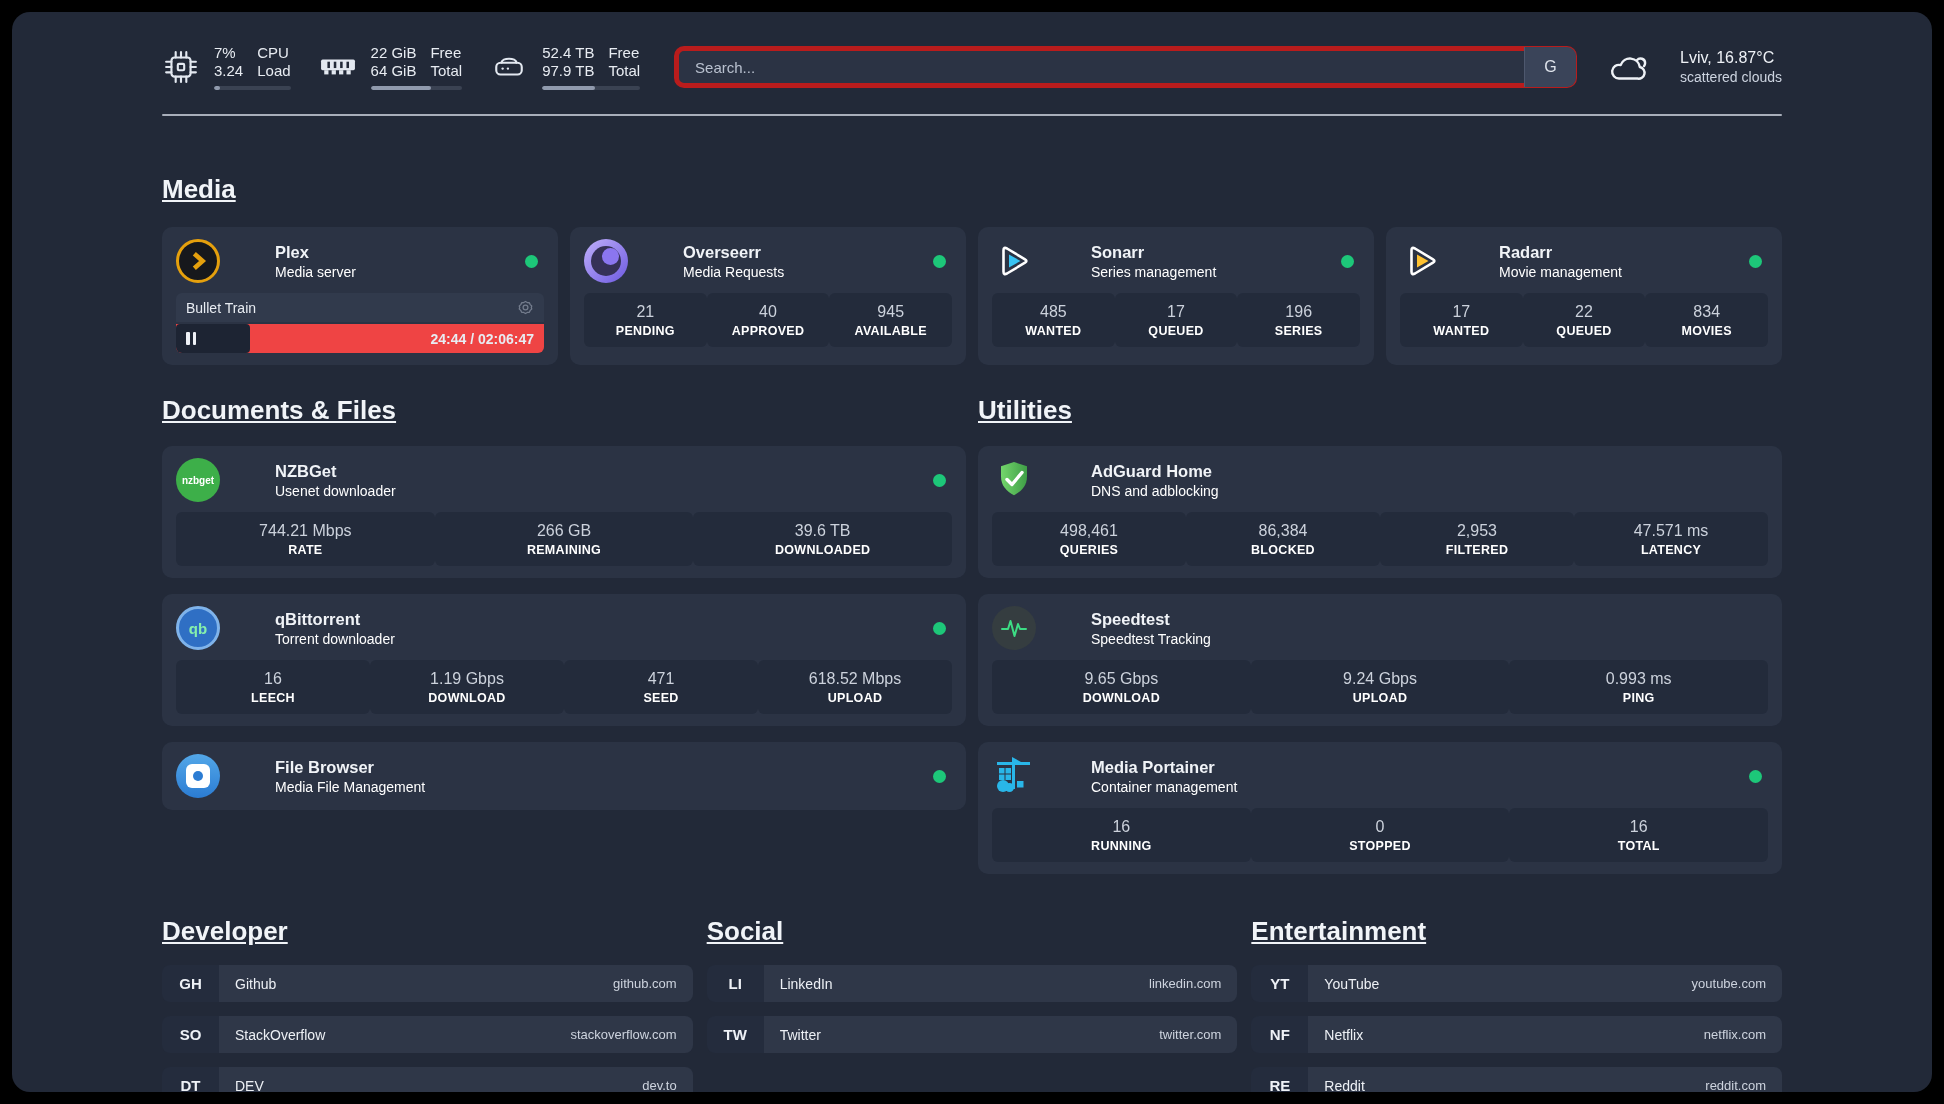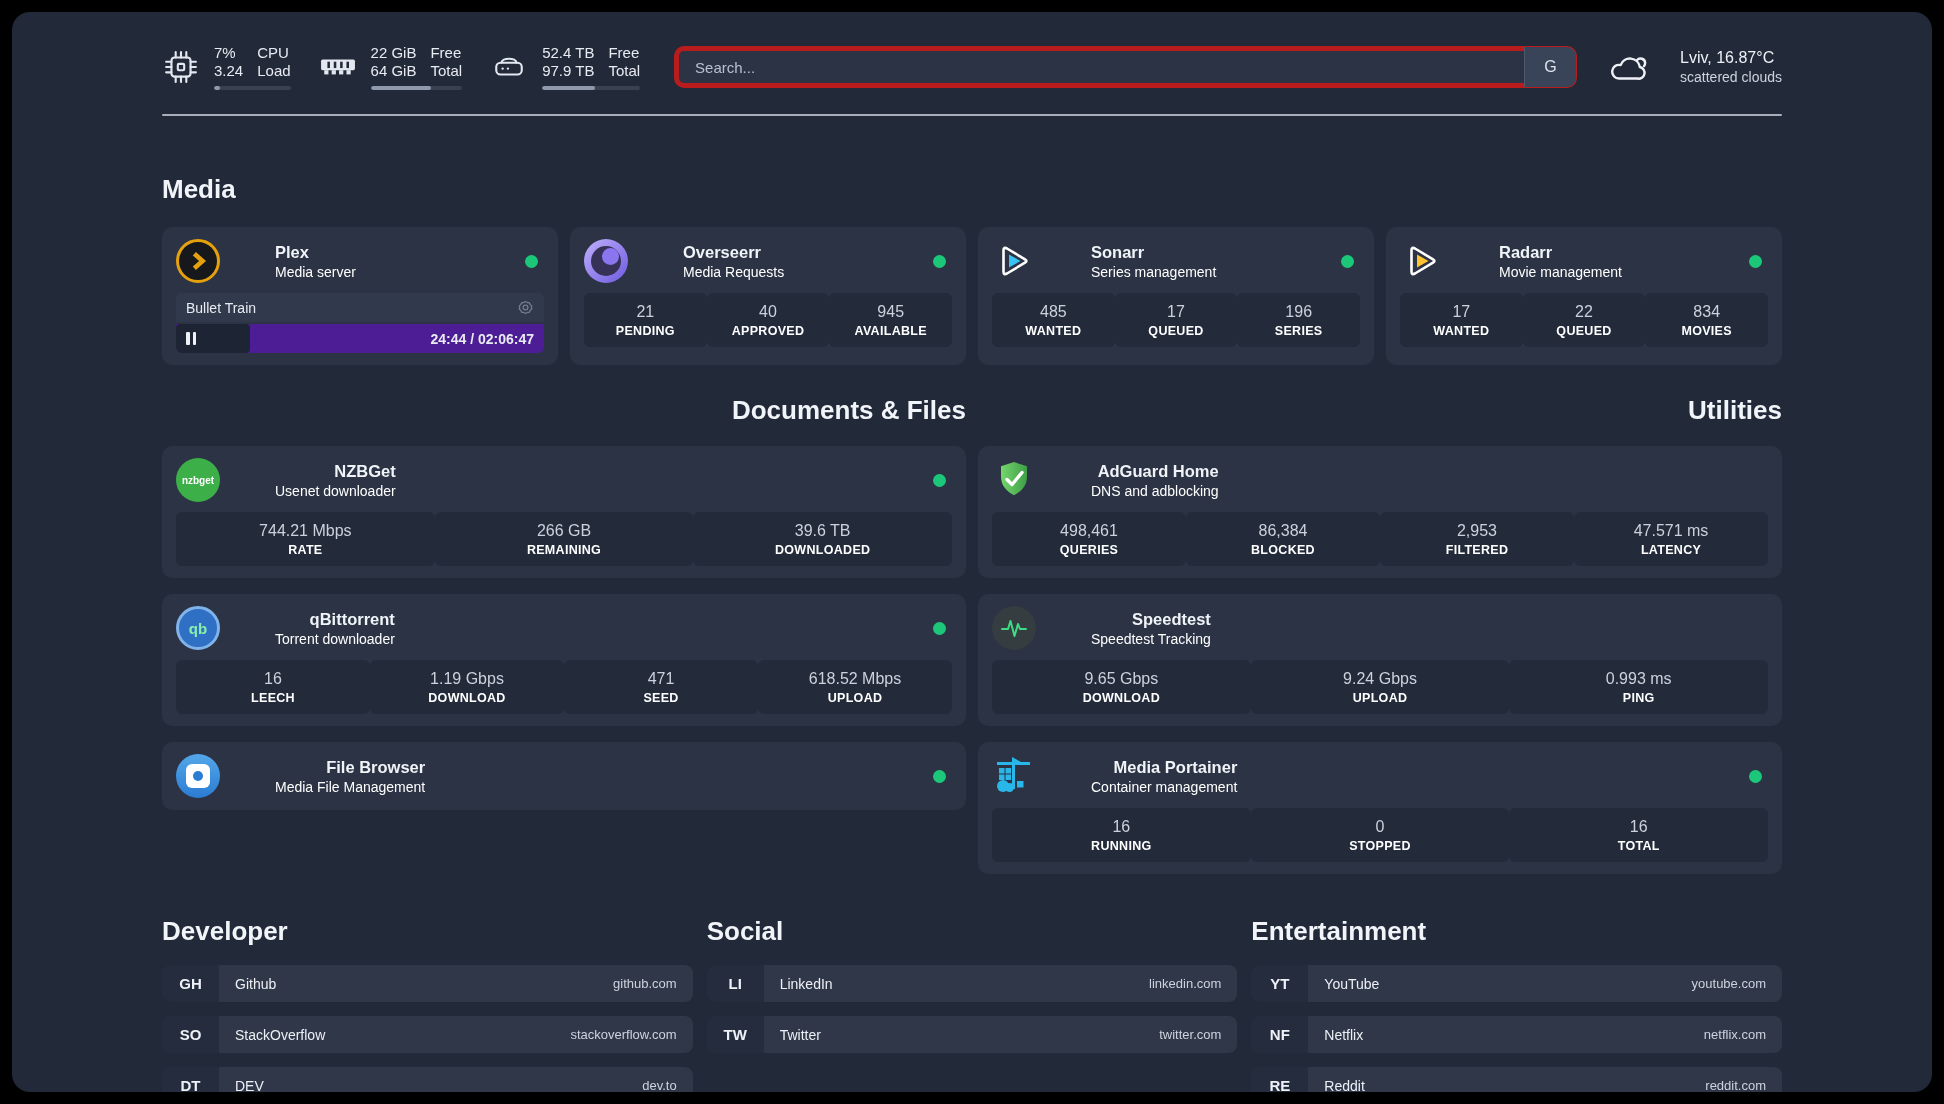--- a/index.html
+++ b/index.html
@@ -23,24 +23,24 @@
   .search-btn { position:absolute; right:1px; top:1px; bottom:1px; width:52px; background:#3a4459; border-left:1px solid #4e586e;
       border-radius:0 9px 9px 0; display:flex; align-items:center; justify-content:center; color:#dfe4ec; font-size:16px; font-weight:500; cursor:pointer; }
 
   .weather { display:flex; align-items:center; gap:31px; margin-left:30px; }
   .weather-text .w1 { font-size:16px; color:#eef1f6; line-height:20px; }
   .weather-text .w2 { font-size:14px; color:#cdd4e0; line-height:18px; }
 
   .divider { margin-top:20px; height:2px; background:#bfc6d1; opacity:.85; border-radius:1px; }
 
   
-  .section-title { font-size:26px; font-weight:600; color:#f1f4f8; }
+  .section-title { font-size:26px; font-weight:600; color:#f1f4f8;text-decoration:underline; }
   .media-section { margin-top:58px; }
   .media-grid { display:grid; grid-template-columns:repeat(4,1fr); gap:12px; margin-top:22px; }
-  .two-col { display:grid; grid-template-columns:1fr 1fr; gap:0 12px; align-items:start; margin-top:30px;text-align:right; }
+  .two-col { display:grid; grid-template-columns:1fr 1fr; gap:0 12px; align-items:start; margin-top:30px; }
   .col-stack { display:flex; flex-direction:column; gap:16px; margin-top:20px; }
   .links-grid { display:grid; grid-template-columns:repeat(3,1fr); gap:0 14px; margin-top:42px; }
 
   
   .card { background:#2b3344; border-radius:10px; padding:12px 14px; cursor:pointer; }
   .card-head { display:flex; align-items:center; gap:13px; height:44px; }
   .app-text { display:flex; flex-direction:column; gap:2px;margin-left:42px; }
   .app-name { font-size:16.5px; font-weight:600; color:#f0f3f7; line-height:19px; }
   .app-desc { font-size:14px; color:#ffffff; line-height:16px; }
   .status-dot { width:13px; height:13px; border-radius:50%; margin-left:auto; margin-right:6px; flex:none; }
@@ -61,21 +61,21 @@
   .fb-circle { background:linear-gradient(180deg,#53a7e8,#2b7cd3); }
   .fb-square { width:24px; height:24px; background:#fff; border-radius:6px; display:flex; align-items:center; justify-content:center; }
   .fb-dot { width:10px; height:10px; border-radius:50%; background:#2b7cd3; }
   .speedtest-circle { background:#353d40; }
 
   
   .player { margin-top:10px; }
   .player-row1 { background:#313a4c; border-radius:6px 6px 0 0; height:29px; display:flex; align-items:center; padding:0 10px; margin-bottom:2px; }
   .player-title { font-size:14px; color:#e8ecf2; }
   .gear-btn { margin-left:auto; display:flex; align-items:center; cursor:pointer; opacity:.55; }
-  .player-row2 { background:#4c1d95; border-radius:0 0 6px 6px; height:29px; position:relative; display:flex; align-items:center; overflow:hidden; }
+  .player-row2 { background:#ef4444; border-radius:0 0 6px 6px; height:29px; position:relative; display:flex; align-items:center; overflow:hidden; }
   .player-progress { position:absolute; left:0; top:0; bottom:0; background:#1d2433; border-radius:4px; display:flex; align-items:center; padding-left:10px; }
   .pause-icon { display:flex; gap:3px; }
   .pause-icon span { width:3.5px; height:13px; background:#eef1f6; border-radius:1px; }
   .player-time { margin-left:auto; padding-right:10px; font-size:14px; font-weight:600; color:#e8ecf2; position:relative; }
 
   
   .link-rows { display:flex; flex-direction:column; gap:14px; margin-top:18px; }
   .link-row { display:flex; height:37px; border-radius:8px; overflow:hidden; cursor:pointer; }
   .link-abbr { width:57px; background:#242c3d; color:#eef1f6; font-size:15px; font-weight:bold; display:flex; align-items:center; justify-content:center; flex:none; }
   .link-main { flex:1; background:#2f3748; display:flex; align-items:center; padding:0 16px; }

